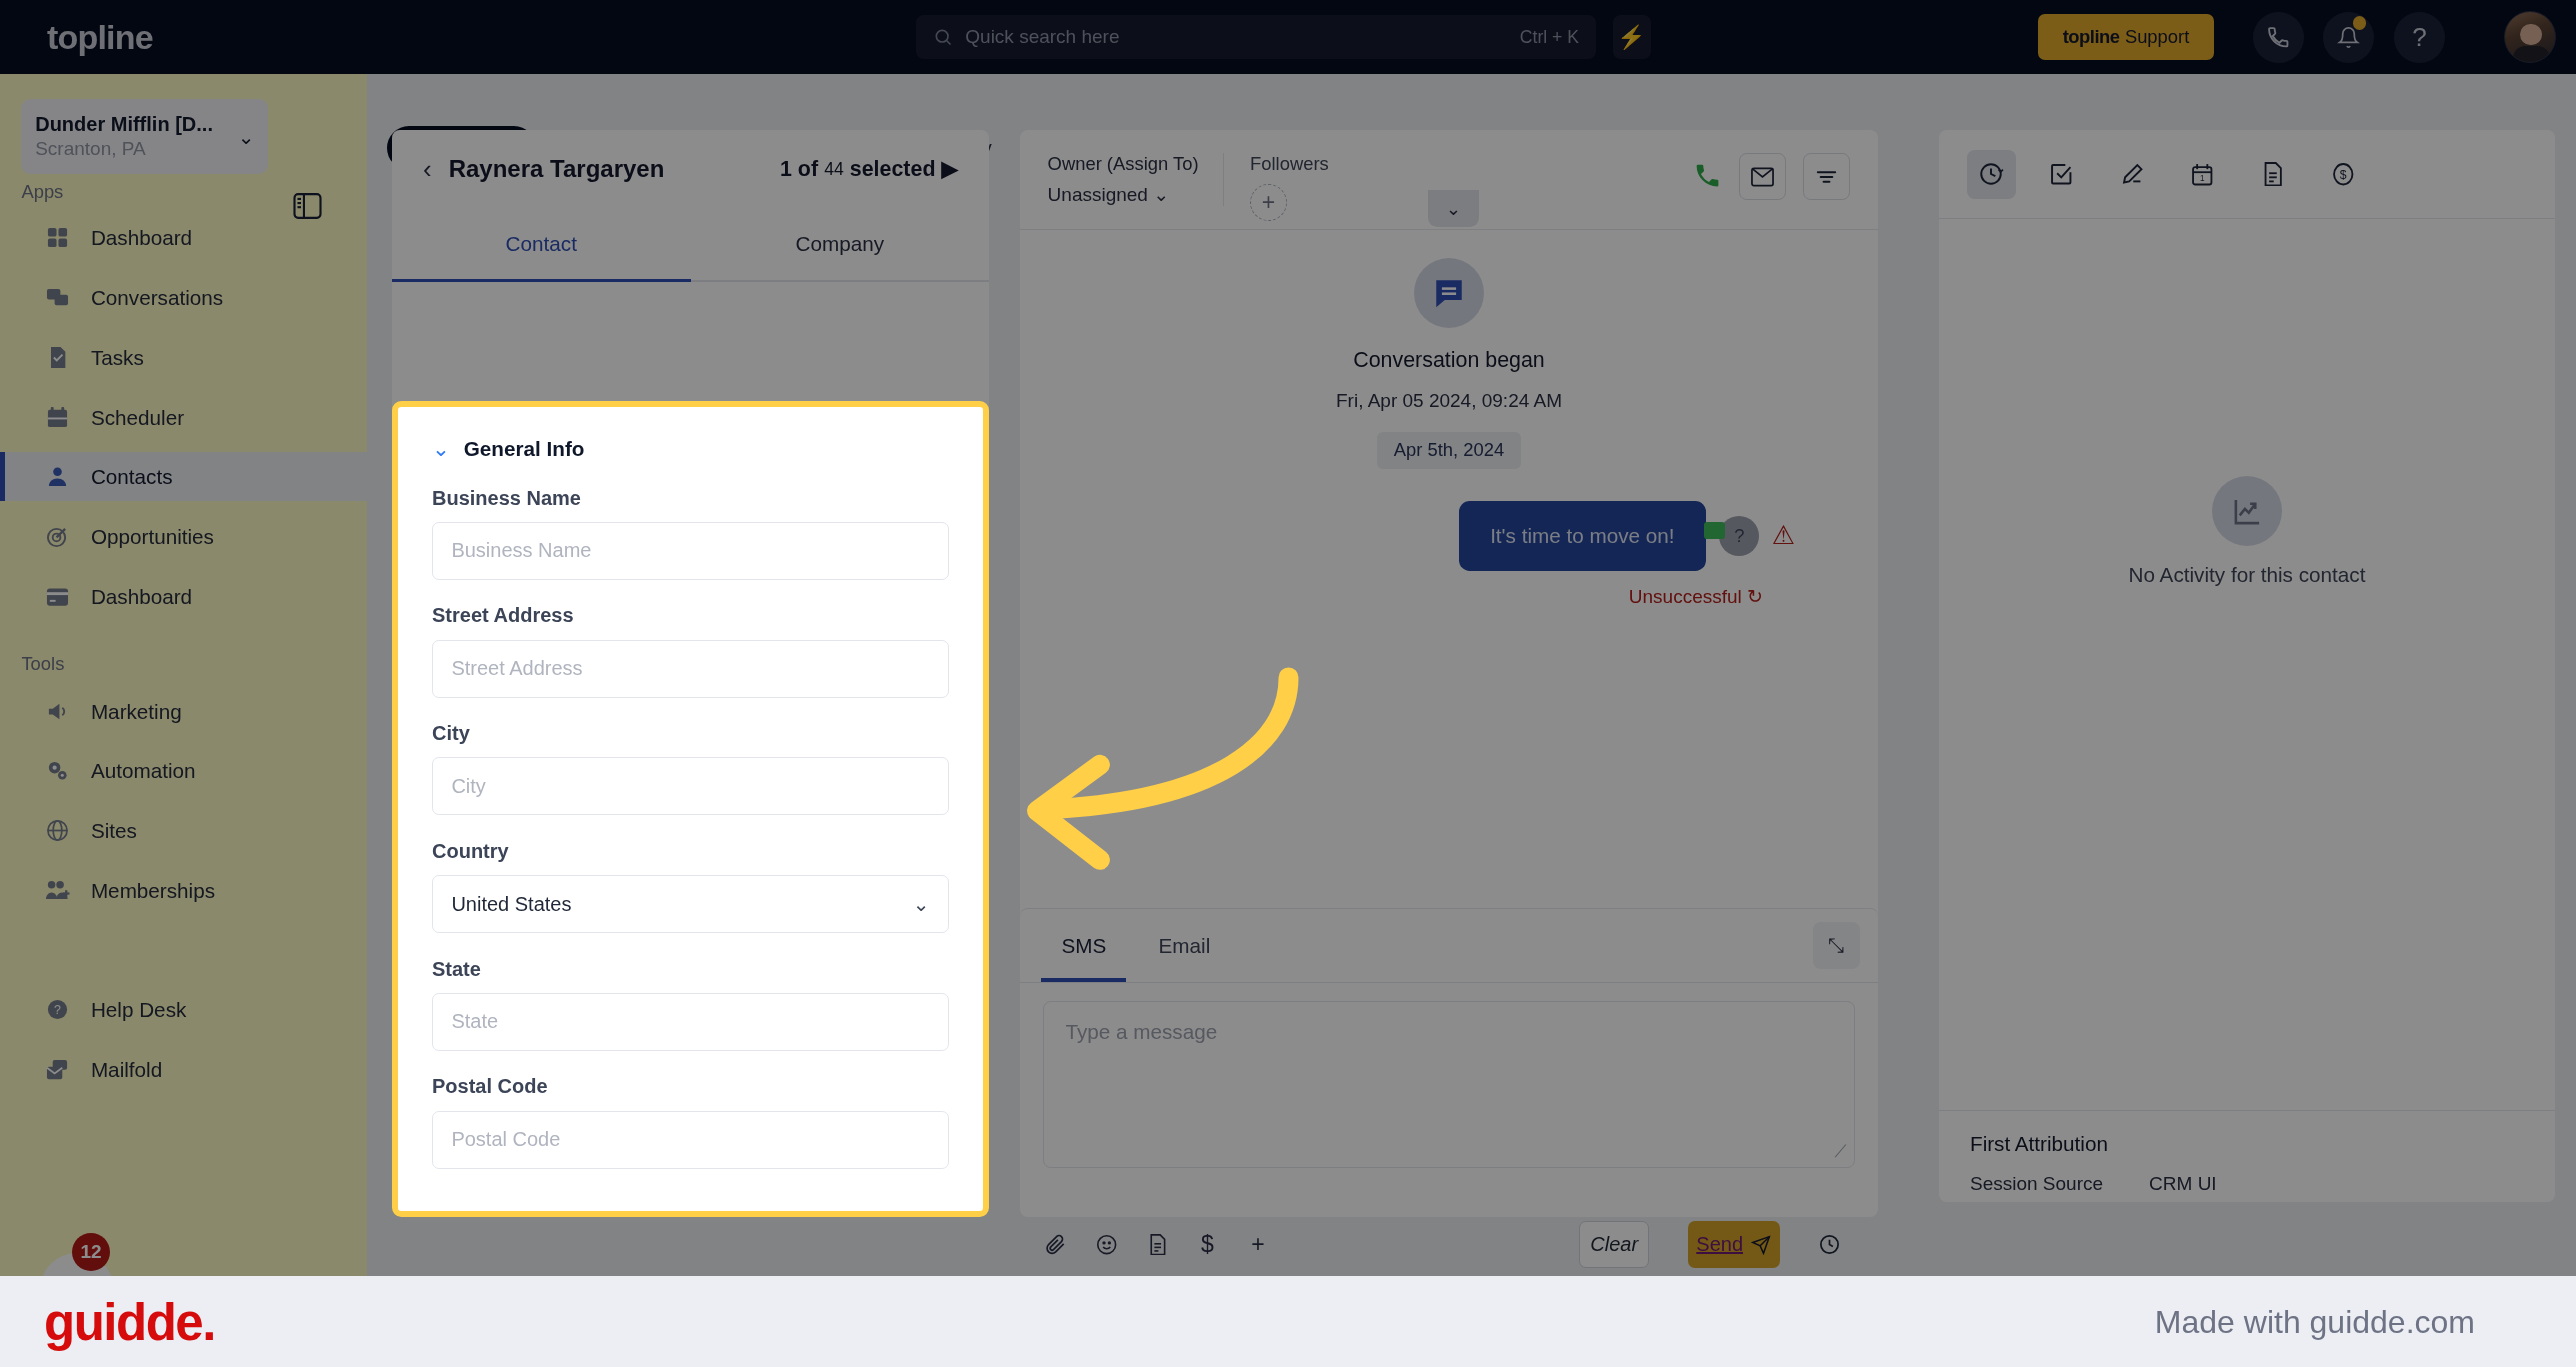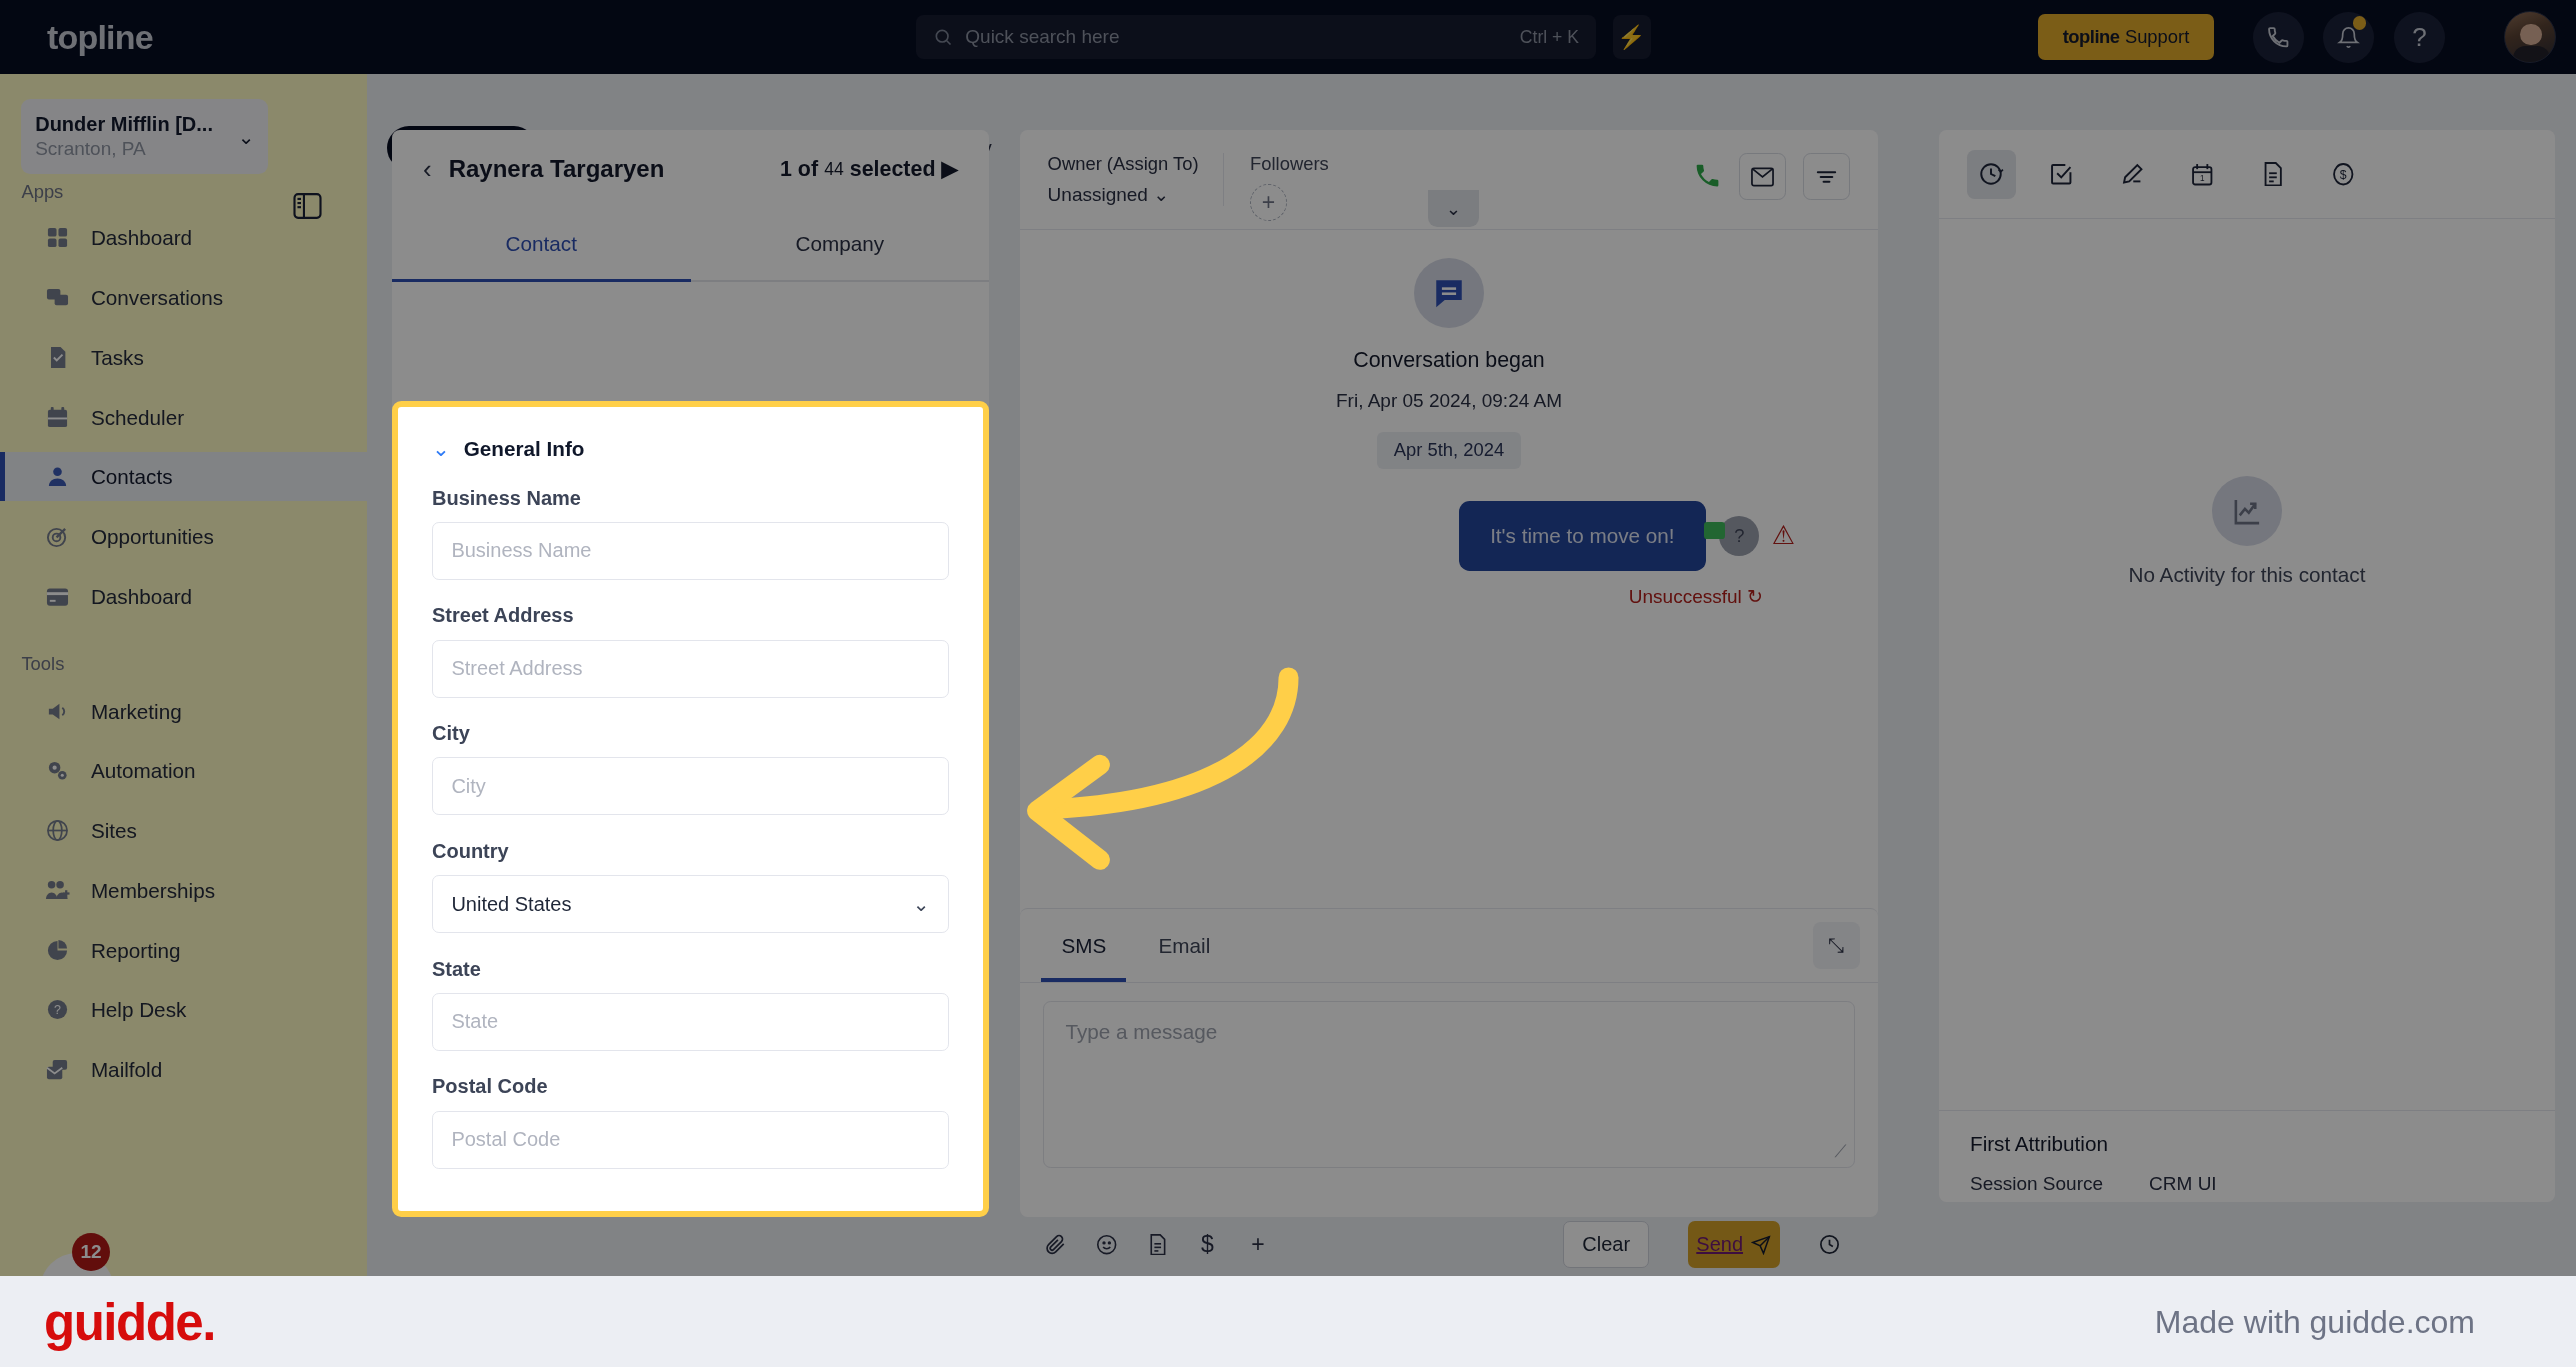--- a/index.html
+++ b/index.html
@@ -148,21 +148,21 @@
   .composer { position: absolute; left: 1020px; top: 908px; width: 858px; height: 309px; background:#fff; border-radius: 7.7px; border-top:1.5px solid #e6e8ee; }
   .comp-tabs { height: 74px; display:flex; align-items:center; padding-left: 21.4px; gap: 12.3px; border-bottom: 1.5px solid #e6e8ee; }
   .comp-tab { font-size:20.7px; color:#3e4558; padding: 0 20px; height:72px; display:flex; align-items:center; position:relative; }
   .comp-tab.on { color:#1b2238; }
   .comp-tab.on::after { content:''; position:absolute; bottom:0; left:0; right:0; height:3.8px; background:#2f4fb3; }
   .comp-expand { margin-left:auto; margin-right: 18.4px; width:47px; height:47px; border-radius:7.7px; background:#f1f2f6; display:flex; align-items:center; justify-content:center; color:#2b3145; font-size:20px; }
   .comp-area { margin: 18px 23px 0 23px; height: 167px; border:1.5px solid #e3e5ec; border-radius:7.7px; padding: 18.4px 21.4px; font-size:20.7px; color:#9da2ae; position:relative; }
   .comp-grip { position:absolute; right:7.7px; bottom:4.6px; color:#9da2ae; font-size:17px; }
   .comp-bar { position:absolute; left:0; bottom:-55px; width:858px; height:55px; display:flex; align-items:center; padding: 0 23px; gap:24.5px; }
   .comp-bar .ic { color:#2b3145; width:26px; height:26px; display:flex; align-items:center; justify-content:center; font-size:23px; }
-  .btn-clear { margin-left:auto; width:86px; height:47px; border:1.5px solid #cfd3dc; border-radius:6.9px; background:#fff; display:flex; align-items:center; justify-content:center; font-size:20px; color:#1f2738; }
+  .btn-clear { margin-left:auto; width:70px; height:47px; border:1.5px solid #cfd3dc; border-radius:6.9px; background:#fff; display:flex; align-items:center; justify-content:center; font-size:20px; color:#1f2738;font-style:italic; }
   .btn-send { width:92px; height:47px; border-radius:6.9px; background:#d3a128; display:flex; align-items:center; justify-content:center; gap:7.7px; font-size:20px; color:#701a75; margin-left:13.8px;text-decoration:underline; }
   .btn-sched { width:51px; height:47px; display:flex; align-items:center; justify-content:center; color:#1f2738; }
 
   
   .right-col { position: absolute; left: 1939px; top: 130px; width: 616px; height: 1072px; background:#fff; border-radius:7.7px; }
   .ract-bar { height: 89px; display:flex; align-items:center; gap: 21.4px; padding-left: 27.6px; border-bottom:1.5px solid #e6e8ee; }
   .ract { width:49px; height:49px; border-radius:7.7px; display:flex; align-items:center; justify-content:center; color:#1e253a; }
   .ract.on { background:#e2e5eb; }
   .empty-wrap { text-align:center; padding-top: 257px; }
   .empty-circle { width:70px; height:70px; border-radius:50%; background:#d5d9e6; display:flex; align-items:center; justify-content:center; margin:0 auto; color:#6d7385; }
@@ -354,29 +354,20 @@
           <svg width="24.5" height="23" viewBox="0 0 26 24" fill="currentColor">
             <circle cx="7" cy="6" r="4"></circle>
             <circle cx="16" cy="6" r="4"></circle>
             <path d="M1 21c0-4 3-7 6-7s6 3 6 7z"></path>
             <path d="M12 21c0-4 3-7 6-7s6 3 6 7z"></path>
             <rect x="19" y="14" width="7" height="2.4"></rect>
             <rect x="21.3" y="11.7" width="2.4" height="7"></rect>
           </svg>
         </span>
       <span class="label">Memberships</span>
-    </div>
-    <div class="nav-item" style="top:852px">
-      <span class="ic">
-          <svg width="23" height="23" viewBox="0 0 24 24" fill="currentColor">
-            <path d="M12 2a10 10 0 1 0 10 10H12z"></path>
-            <path d="M13 1v9h9A9 9 0 0 0 13 1z"></path>
-          </svg>
-        </span>
-      <span class="label">Reporting</span>
     </div>
     <div class="nav-item" style="top:911px">
       <span class="ic">
           <svg width="23" height="23" viewBox="0 0 24 24" fill="currentColor">
             <circle cx="12" cy="12" r="10"></circle>
             <text x="12" y="17" font-size="13" text-anchor="middle" fill="#fff" font-family="Liberation Sans, sans-serif">?</text>
           </svg>
         </span>
       <span class="label">Help Desk</span>
     </div>

